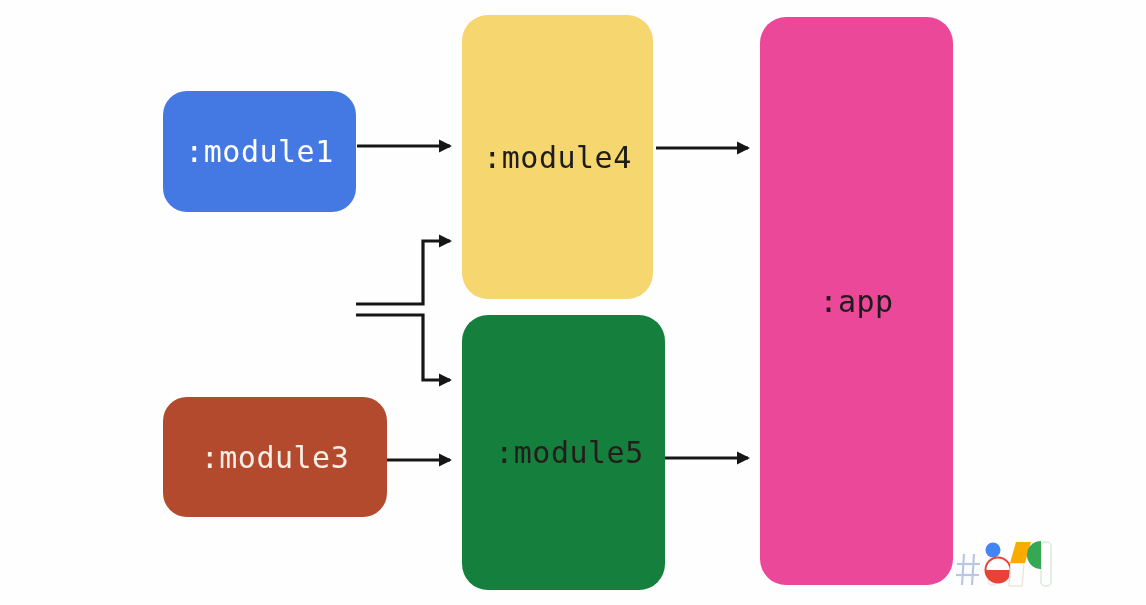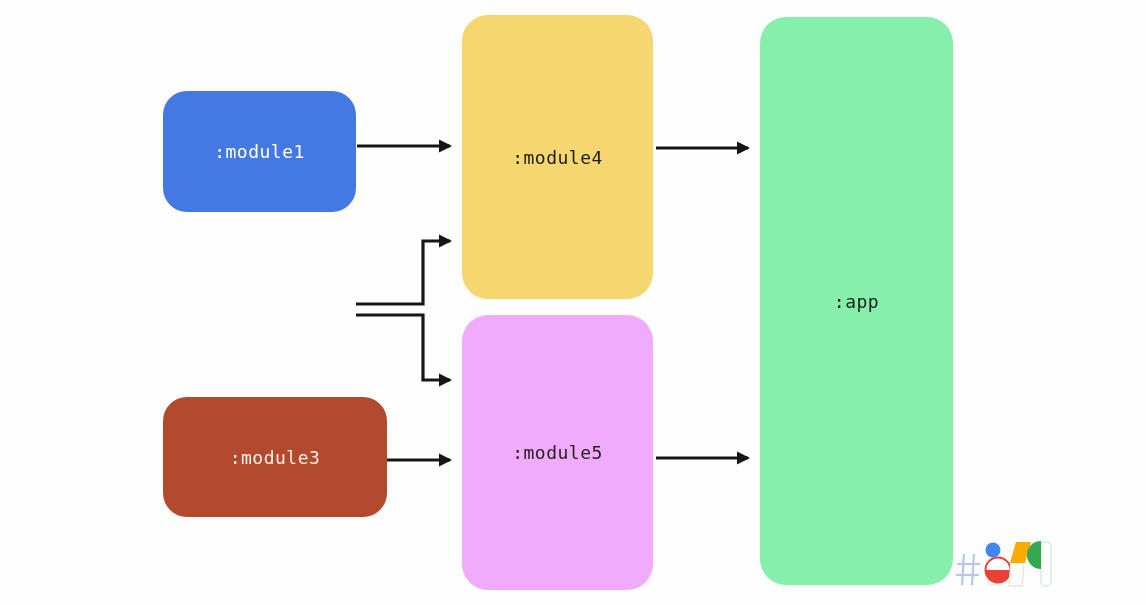--- a/index.html
+++ b/index.html
@@ -15,21 +15,21 @@
     background: #fefefe;
   }
   .node {
     position: absolute;
     display: flex;
     align-items: center;
     justify-content: center;
     border-radius: 24px;
   }
   .node .label {
-    font-size: 18px;
+    font-size: 30px;
     letter-spacing: 0.5px;
     white-space: nowrap;
   }
   
   #node-module1 { left: 163px; top: 91px;  width: 193px; height: 121px; }
   #node-module2 { left: 163px; top: 246px; width: 193px; height: 119px; }
   #node-module3 { left: 163px; top: 397px; width: 224px; height: 120px; }
   #node-module4 { left: 462px; top: 15px;  width: 191px; height: 284px; border-radius: 26px; }
   #node-module5 { left: 462px; top: 315px; width: 191px; height: 275px; border-radius: 26px; }
   #node-app     { left: 760px; top: 17px;  width: 193px; height: 568px; border-radius: 26px; }
@@ -75,25 +75,25 @@
 
 
   <div class="node" id="node-module3" style="background: rgb(179, 74, 46);">
     <span class="label" style="color: rgb(249, 239, 231);">:module3</span>
   </div>
 
   <div class="node" id="node-module4" style="background: rgb(246, 214, 110);">
     <span class="label" style="color: rgb(29, 29, 29);">:module4</span>
   </div>
 
-  <div class="node" id="node-module5" style="background: #f0abfc;">
+  <div class="node" id="node-module5" style="background: #15803d; padding-left: 12px;">
     <span class="label" style="color: rgb(36, 29, 27);">:module5</span>
   </div>
 
-  <div class="node" id="node-app" style="background: #86efac;">
+  <div class="node" id="node-app" style="background: #ec4899;">
     <span class="label" style="color: rgb(29, 29, 29);">:app</span>
   </div>
 
   <svg class="io-logo" viewBox="0 0 102 58" xmlns="http://www.w3.org/2000/svg">
 
     <g fill="none" stroke-width="2.2" opacity="0.85" stroke="#aebede">
       <line x1="11" y1="18" x2="9" y2="49"></line>
       <line x1="21" y1="18" x2="19" y2="49"></line>
       <line x1="4" y1="28" x2="27" y2="28"></line>
       <line x1="3" y1="39" x2="26" y2="39"></line>

